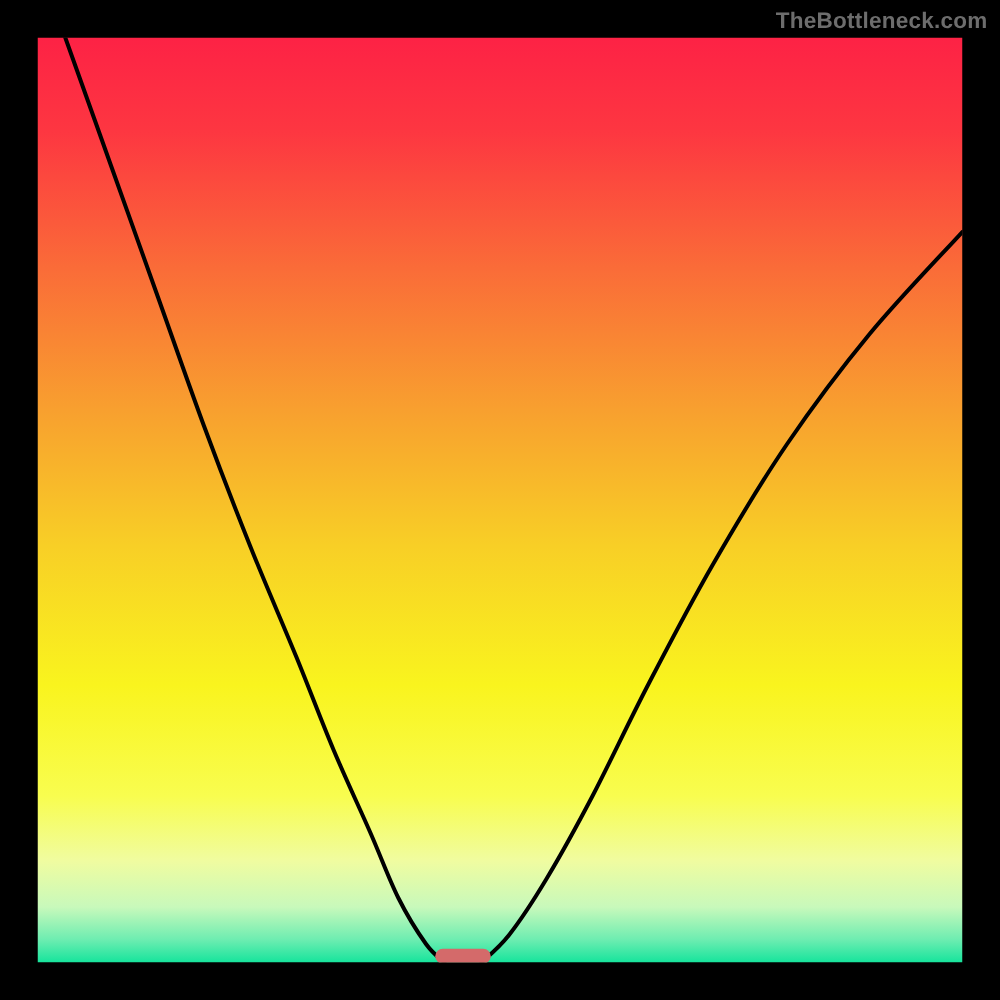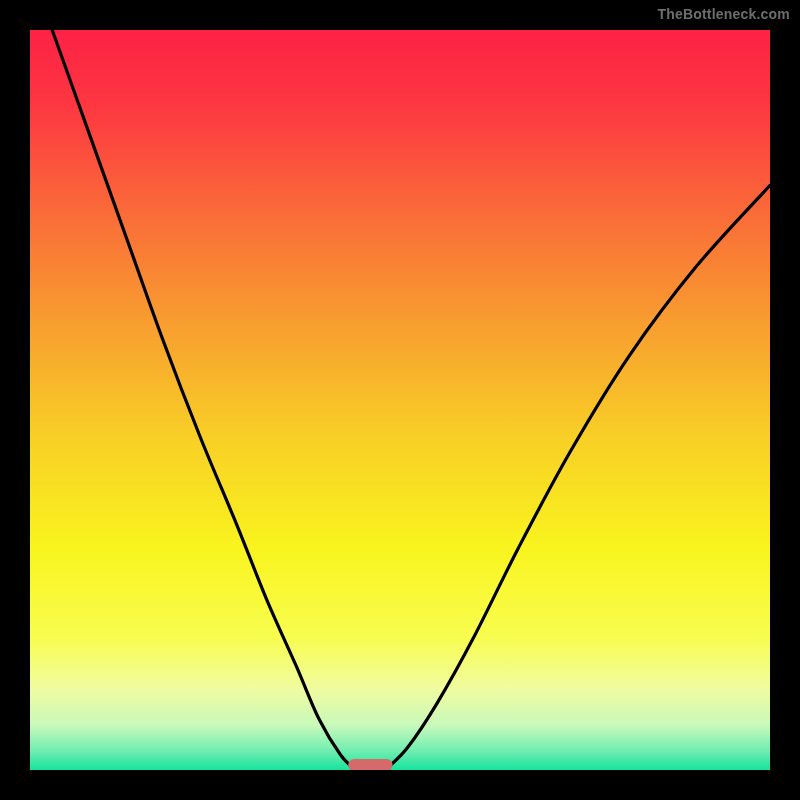--- a/index.html
+++ b/index.html
@@ -17,21 +17,21 @@
     top: 30px;
     width: 740px;
     height: 740px;
     background: #000;
   }
   .watermark {
     position: absolute;
     top: 6px;
     right: 10px;
     color: #6d6d6d;
-    font-size: 14px;
+    font-size: 18px;
     font-weight: 600;
     letter-spacing: 0.2px;
     user-select: none;
   }
   svg {
     position: absolute;
     left: 0;
     top: 0;
   }
 </style>

